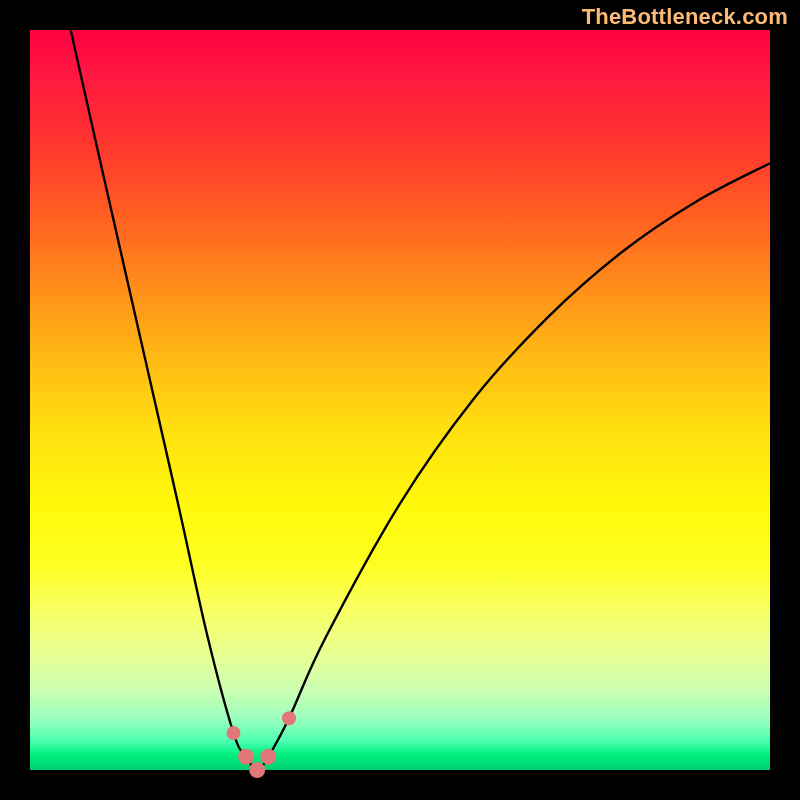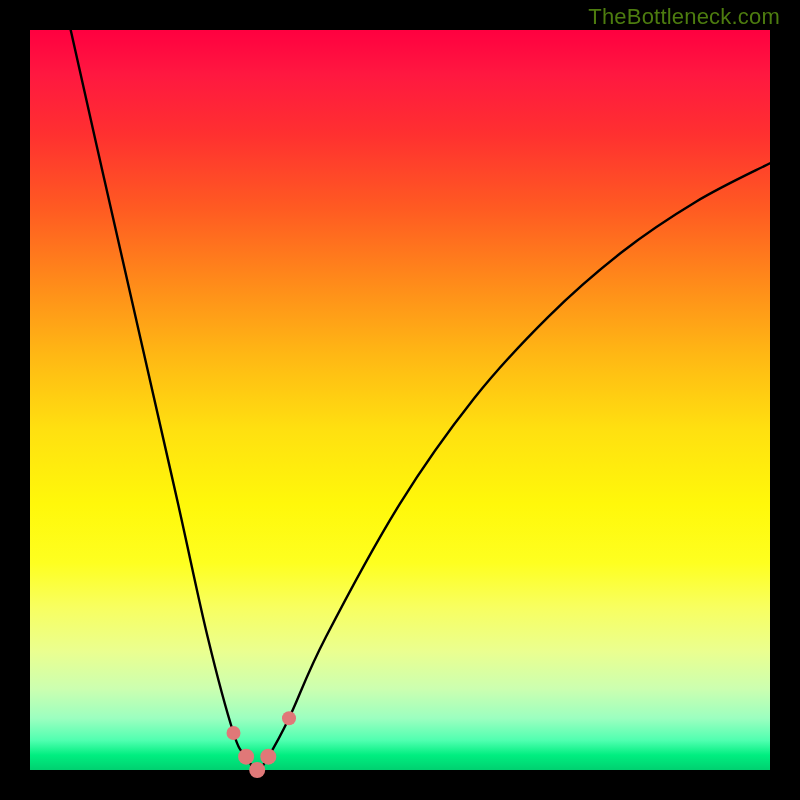--- a/index.html
+++ b/index.html
@@ -38,26 +38,26 @@
       #eaff90 84%,
       #ccffb0 89%,
       #9cffc0 93%,
       #50ffb0 96%,
       #00ee80 98%,
       #00d070 100%
     );
   }
   .watermark {
     position: absolute;
-    right: 20px;
+    right: 12px;
     top: 4px;
     font-family: Arial, Helvetica, sans-serif;
     font-size: 22px;
-    color: #4d7c0f;
-    font-weight: 400;
+    color: #fdba74;
+    font-weight: 700;
     letter-spacing: 0.2px;
   }
   svg.curve {
     position: absolute;
     top: 0;
     left: 0;
     width: 740px;
     height: 740px;
     overflow: visible;
   }

